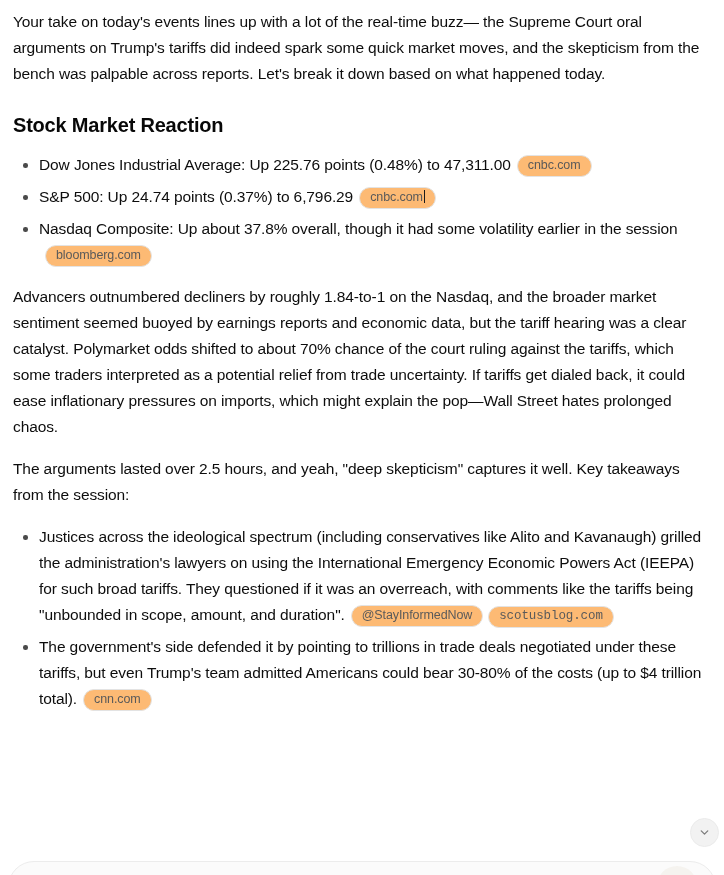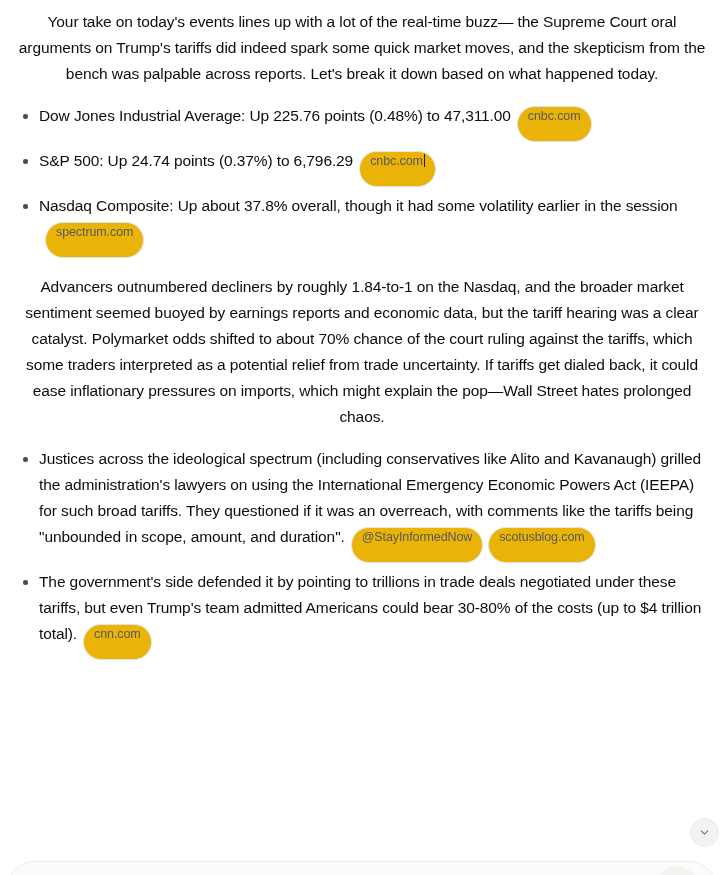--- a/index.html
+++ b/index.html
@@ -9,21 +9,21 @@
     font-family: "Liberation Sans", sans-serif;
     color: #0d0d0d;
     position: relative;
   }
   .message {
     padding: 9px 13px 0 13px;
     font-size: 15.5px;
     line-height: 26px;
     letter-spacing: -0.1px;
   }
-  .message p { margin: 0 0 16px 0; text-align: center; }
+  .message p { margin: 0 0 16px 0; }
   .message h3 {
     font-size: 20px;
     font-weight: 700;
     letter-spacing: -0.2px;
     margin: 26px 0 15px 0;
     line-height: 24px;
     color: #080808;
   }
   ul.bullets {
     list-style: none;
@@ -40,32 +40,32 @@
     left: 10px;
     top: 11px;
     width: 4.5px;
     height: 4.5px;
     border-radius: 50%;
     background: #4a4a4a;
   }
   .pill {
     display: inline-block;
     vertical-align: 1px;
-    background: #eab308;
+    background: #fdba74;
     border: 1px solid #e3e3e3;
     border-radius: 999px;
-    padding: 1px 10px 16px 10px;
+    padding: 1px 10px 2px 10px;
     font-size: 12.5px;
     line-height: 17px;
     color: #5a5a5a;
     margin-left: 6px;
     white-space: nowrap;
     cursor: pointer;
   }
-  .pill + .pill { margin-left: 5px; }
+  .pill + .pill { margin-left: 5px; font-family: Liberation Mono, monospace; }
   .caret {
     display: inline-block;
     width: 1.5px;
     height: 13px;
     background: #1a1a1a;
     vertical-align: -2px;
     margin-left: 1px;
   }
   .scroll-btn {
     position: absolute;
@@ -103,31 +103,33 @@
     background: #f5f3ef;
   }
 </style>
 </head>
 <body>
 
 <div class="message">
 
   <p>Your take on today's events lines up with a lot of the real-time buzz— the Supreme Court oral arguments on Trump's tariffs did indeed spark some quick market moves, and the skepticism from the bench was palpable across reports. Let's break it down based on what happened today.</p>
 
+  <h3>Stock Market Reaction</h3>
 
 
   <ul class="bullets">
     <li><span>Dow Jones Industrial Average: Up 225.76 points (0.48%) to 47,311.00</span><span class="pill">cnbc.com</span></li>
     <li><span>S&amp;P 500: Up 24.74 points (0.37%) to 6,796.29</span><span class="pill"><span>cnbc.com</span><span class="caret"></span></span></li>
-    <li><span>Nasdaq Composite: Up about 37.8% overall, though it had some volatility earlier in the session</span><span class="pill">spectrum.com</span></li>
+    <li><span>Nasdaq Composite: Up about 37.8% overall, though it had some volatility earlier in the session</span><span class="pill">bloomberg.com</span></li>
   </ul>
 
   <p>Advancers outnumbered decliners by roughly 1.84-to-1 on the Nasdaq, and the broader market sentiment seemed buoyed by earnings reports and economic data, but the tariff hearing was a clear catalyst. Polymarket odds shifted to about 70% chance of the court ruling against the tariffs, which some traders interpreted as a potential relief from trade uncertainty. If tariffs get dialed back, it could ease inflationary pressures on imports, which might explain the pop—Wall Street hates prolonged chaos.</p>
 
 
+  <p>The arguments lasted over 2.5 hours, and yeah, "deep skepticism" captures it well. Key takeaways from the session:</p>
 
   <ul class="bullets">
     <li><span>Justices across the ideological spectrum (including conservatives like Alito and Kavanaugh) grilled the administration's lawyers on using the International Emergency Economic Powers Act (IEEPA) for such broad tariffs. They questioned if it was an overreach, with comments like the tariffs being "unbounded in scope, amount, and duration".</span><span class="pill">@StayInformedNow</span><span class="pill">scotusblog.com</span></li>
     <li><span>The government's side defended it by pointing to trillions in trade deals negotiated under these tariffs, but even Trump's team admitted Americans could bear 30-80% of the costs (up to $4 trillion total).</span><span class="pill">cnn.com</span></li>
   </ul>
 
 </div>
 
 <div class="scroll-btn">
   <svg width="13" height="13" viewBox="0 0 24 24" fill="none" stroke="#7d7d7d" stroke-width="2.4" stroke-linecap="round" stroke-linejoin="round">

